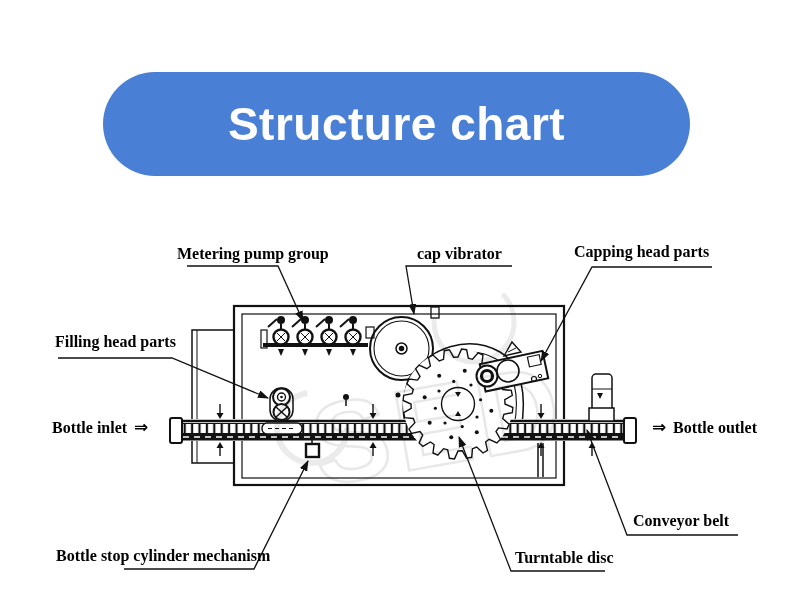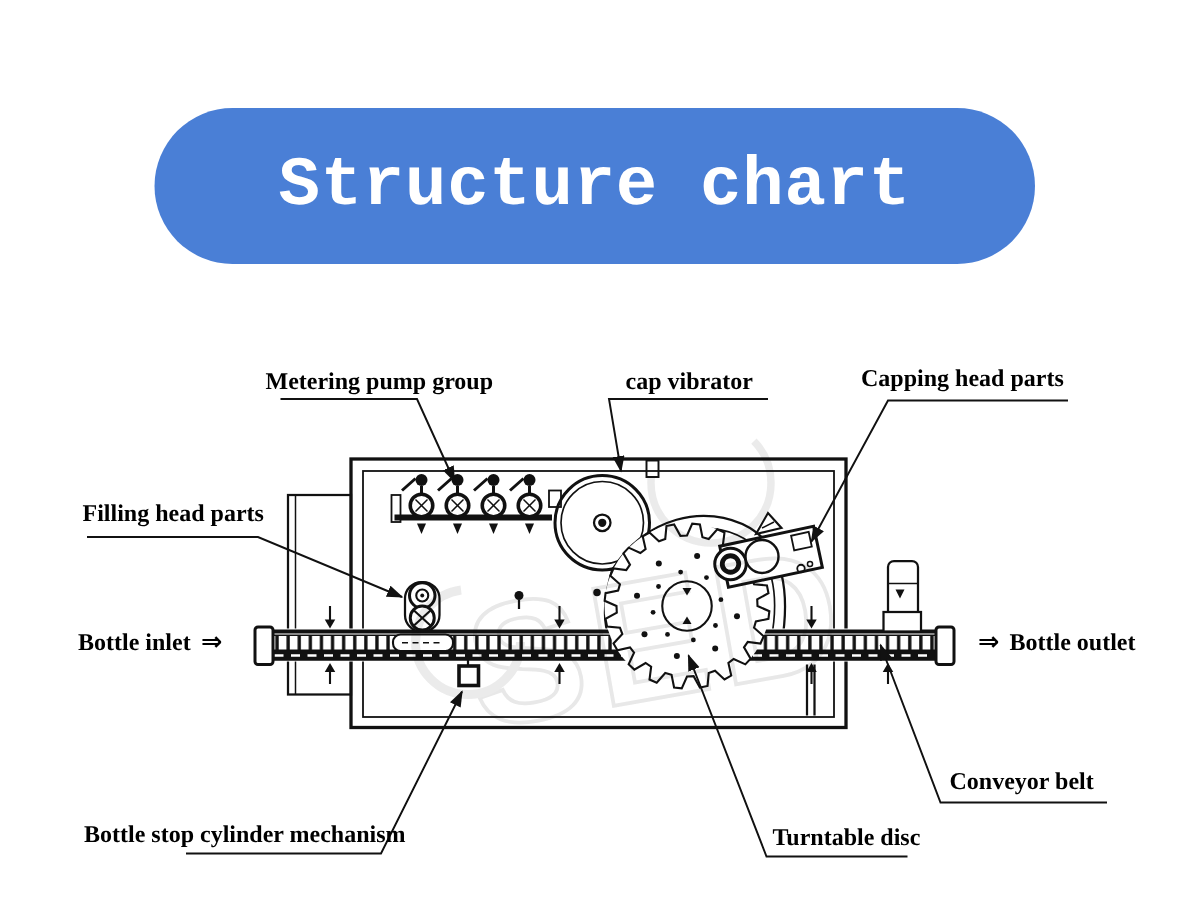--- a/index.html
+++ b/index.html
@@ -1,20 +1,20 @@
 <!DOCTYPE html>
 <html><head>
 <meta charset="utf-8">
 <style>
   html,body{margin:0;padding:0;background:#fff;}
   #stage{position:relative;width:790px;height:609px;background:#fff;overflow:hidden;
          font-family:"Liberation Serif",serif;}
   .banner{position:absolute;left:103px;top:72px;width:587px;height:104px;
           border-radius:52px;display:flex;align-items:center;justify-content:center;}
-  .banner span{font-family:Liberation Mono, monospace;font-weight:700;font-size:46px;
+  .banner span{font-family:Liberation Sans, sans-serif;font-weight:700;font-size:46px;
                color:#fff;letter-spacing:.5px;}
   svg{position:absolute;left:0;top:0;}
   svg text.lbl{font-family:"Liberation Serif",serif;font-weight:bold;font-size:16px;fill:#000;}
   svg text.arrow{font-family:"DejaVu Sans",sans-serif;font-weight:bold;font-size:17px;fill:#000;}
   svg text.wm{font-family:"Liberation Sans",sans-serif;font-weight:bold;font-size:115px;letter-spacing:6px;}
 </style>
 </head>
 <body>
 
 <div id="stage">

